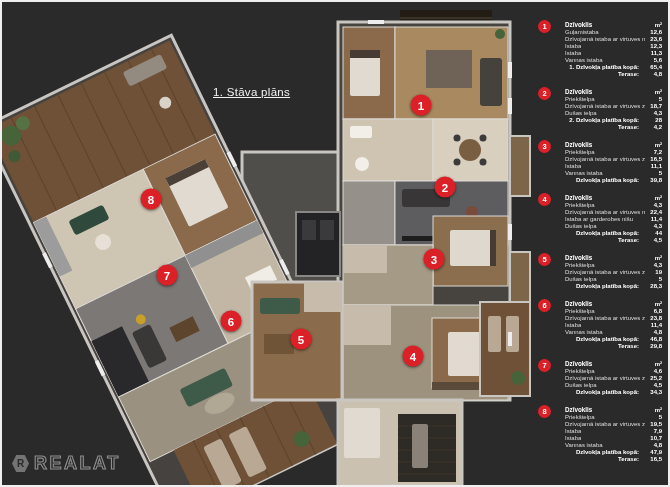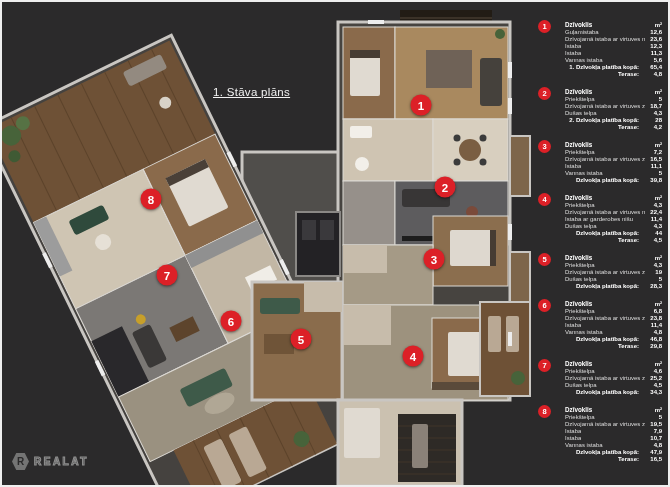--- a/index.html
+++ b/index.html
@@ -38,21 +38,21 @@
   .row.total .lbl{flex:1;text-align:right;font-weight:bold;color:#fff;padding-right:6px;}
   
   .logo{position:absolute;left:10px;top:451px;display:flex;align-items:center;gap:5px;}
   .logo-icon{
     width:17px;height:17px;background:#747474;
     clip-path:polygon(25% 0,75% 0,100% 50%,75% 100%,25% 100%,0 50%);
     display:flex;align-items:center;justify-content:center;
     color:#2b2a2b;font-weight:bold;font-size:10px;
   }
   .logo-text{
-    font-size:10px;font-weight:bold;letter-spacing:2.5px;
+    font-size:18px;font-weight:bold;letter-spacing:2.5px;
     color:transparent;-webkit-text-stroke:1.1px #8e8e8e;
   }
   @supports not (-webkit-text-stroke: 1px black){
     .logo-text{color:#8e8e8e;}
   }
 </style>
 </head>
 <body>
 
 <div class="canvas">

